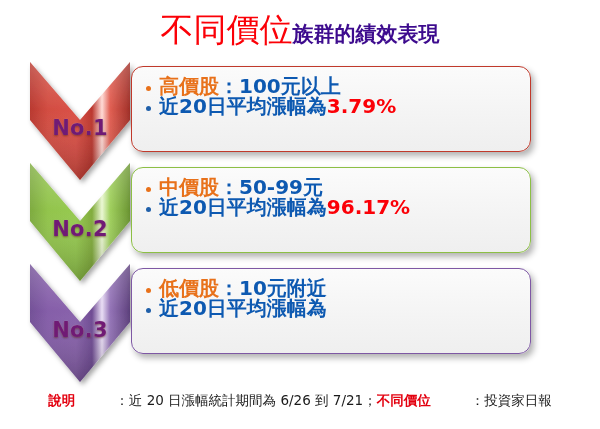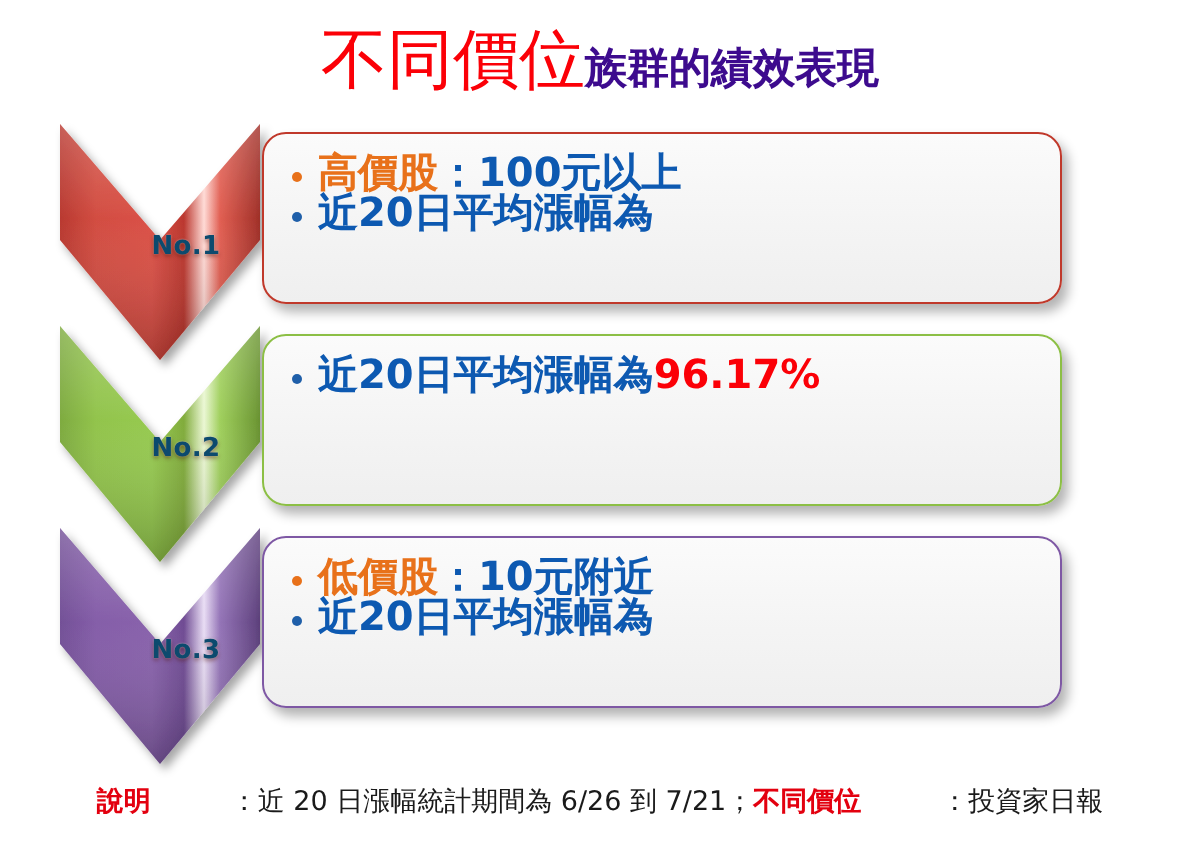--- a/index.html
+++ b/index.html
@@ -59,27 +59,27 @@
     height: 120px;
   }
   .chevron-svg {
     display: block;
     width: 100px;
     height: 120px;
     overflow: visible;
   }
   .chevron-label {
     position: absolute;
-    left: 13px;
+    left: 0;
     top: 54px;
     width: 100px;
     text-align: center;
-    font-size: 13px;
+    font-size: 21px;
     font-weight: 700;
-    color: #0c4a6e;
+    color: #701a75;
     text-shadow: 0 1px 2px rgba(80,20,10,0.55), 0 0 1px rgba(255,255,255,0.6);
     letter-spacing: 0.2px;
     pointer-events: none;
   }
 
   
   .textbox {
     position: absolute;
     left: 131px;
     top: 4px;
@@ -171,20 +171,21 @@
 
   <div class="textbox tb-red">
     <div class="bullet-line">
       <span class="dot dot-orange"></span>
       <span class="seg seg-orange">高價股</span>
         <span class="seg seg-blue">：100元以上</span>
     </div>
     <div class="bullet-line">
       <span class="dot dot-blue"></span>
       <span class="seg seg-blue">近20日平均漲幅為</span>
+        <span class="seg seg-red">3.79%</span>
     </div>
   </div>
 </div>
 
 <div class="row" id="row-2">
 
   <div class="chevron-wrap">
     <svg class="chevron-svg" viewBox="0 0 100 120">
       <defs>
         <linearGradient id="g2" x1="0" y1="0" x2="1" y2="0">
@@ -208,20 +209,25 @@
       <g filter="url(#sh2)">
         <path d="M0,0 L0,58 L50,118 L100,58 L100,0 L50,58 Z" fill="url(#g2)"></path>
         <path d="M0,0 L0,58 L50,118 L100,58 L100,0 L50,58 Z" fill="url(#g2v)"></path>
       </g>
     </svg>
     <div class="chevron-label">No.2</div>
   </div>
 
   <div class="textbox tb-green">
     <div class="bullet-line">
+      <span class="dot dot-orange"></span>
+      <span class="seg seg-orange">中價股</span>
+        <span class="seg seg-blue">：50-99元</span>
+    </div>
+    <div class="bullet-line">
       <span class="dot dot-blue"></span>
       <span class="seg seg-blue">近20日平均漲幅為</span>
         <span class="seg seg-red">96.17%</span>
     </div>
   </div>
 </div>
 
 <div class="row" id="row-3">
 
   <div class="chevron-wrap">

